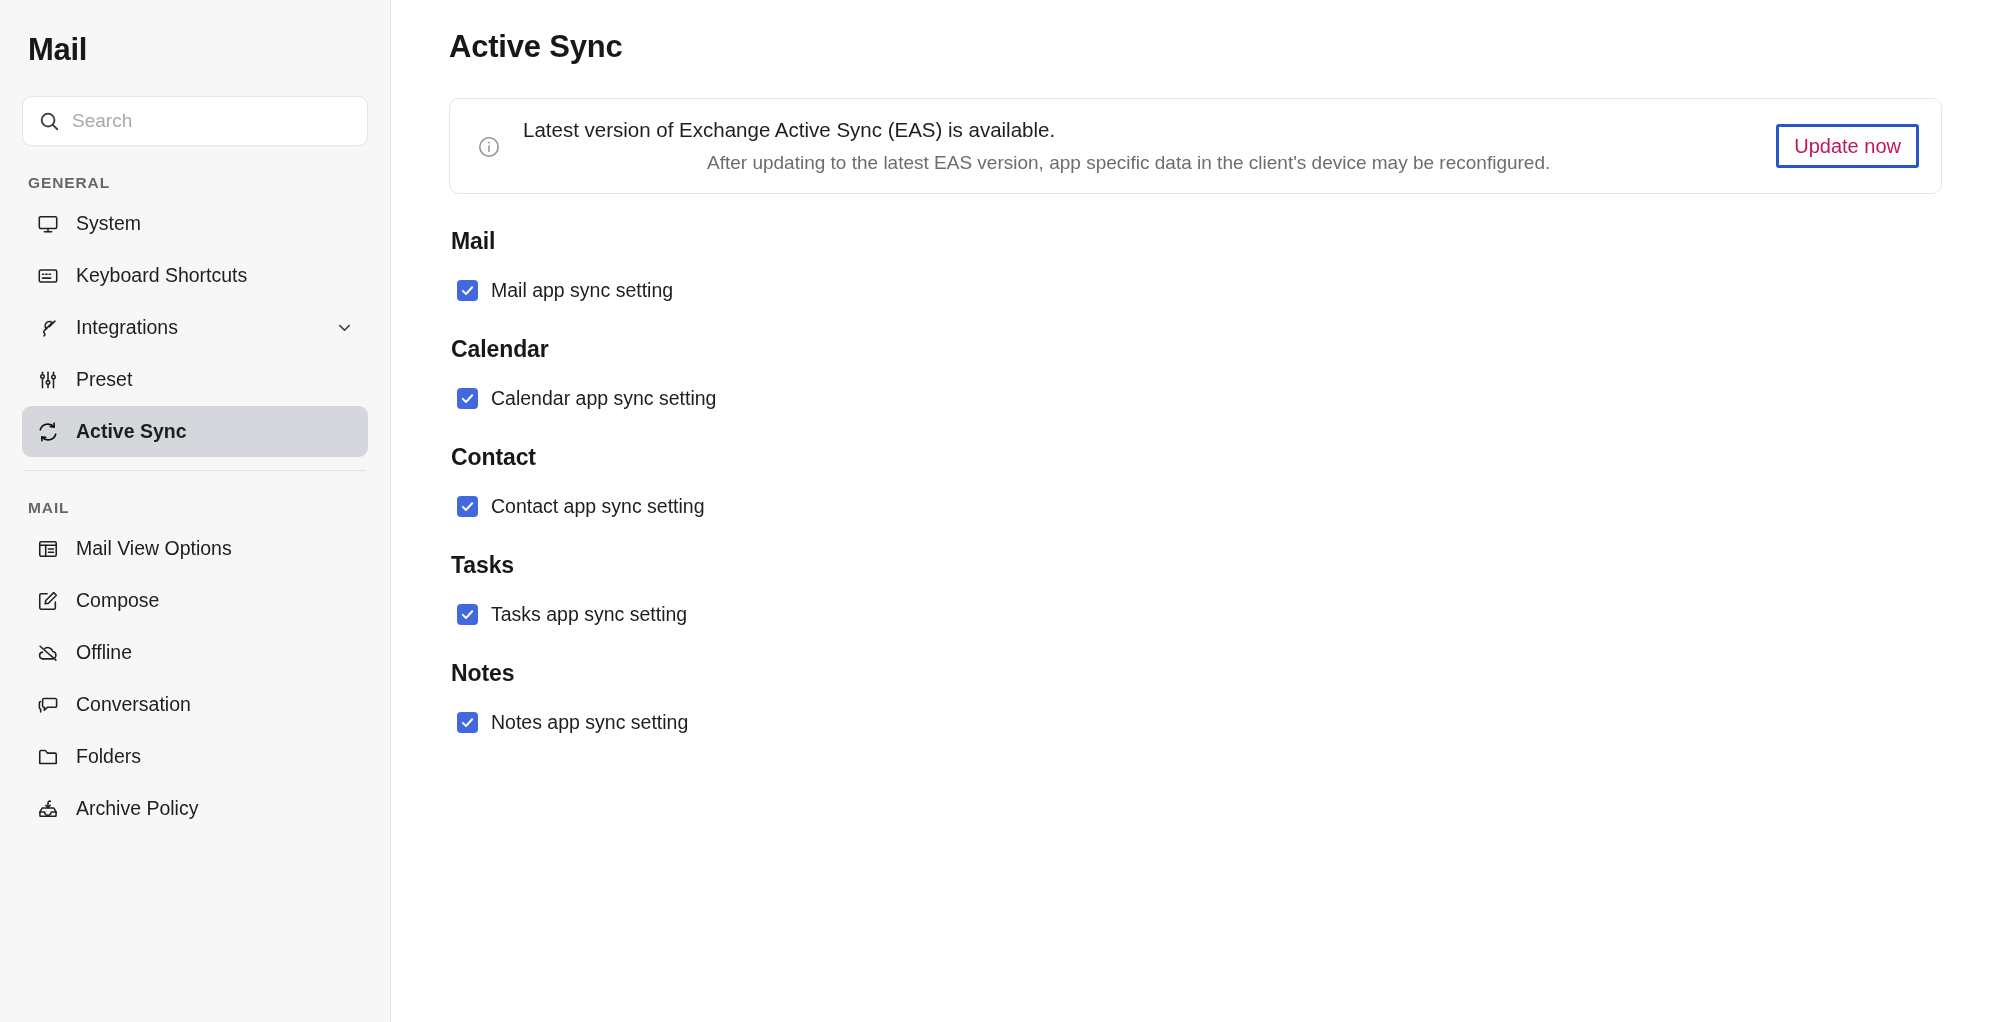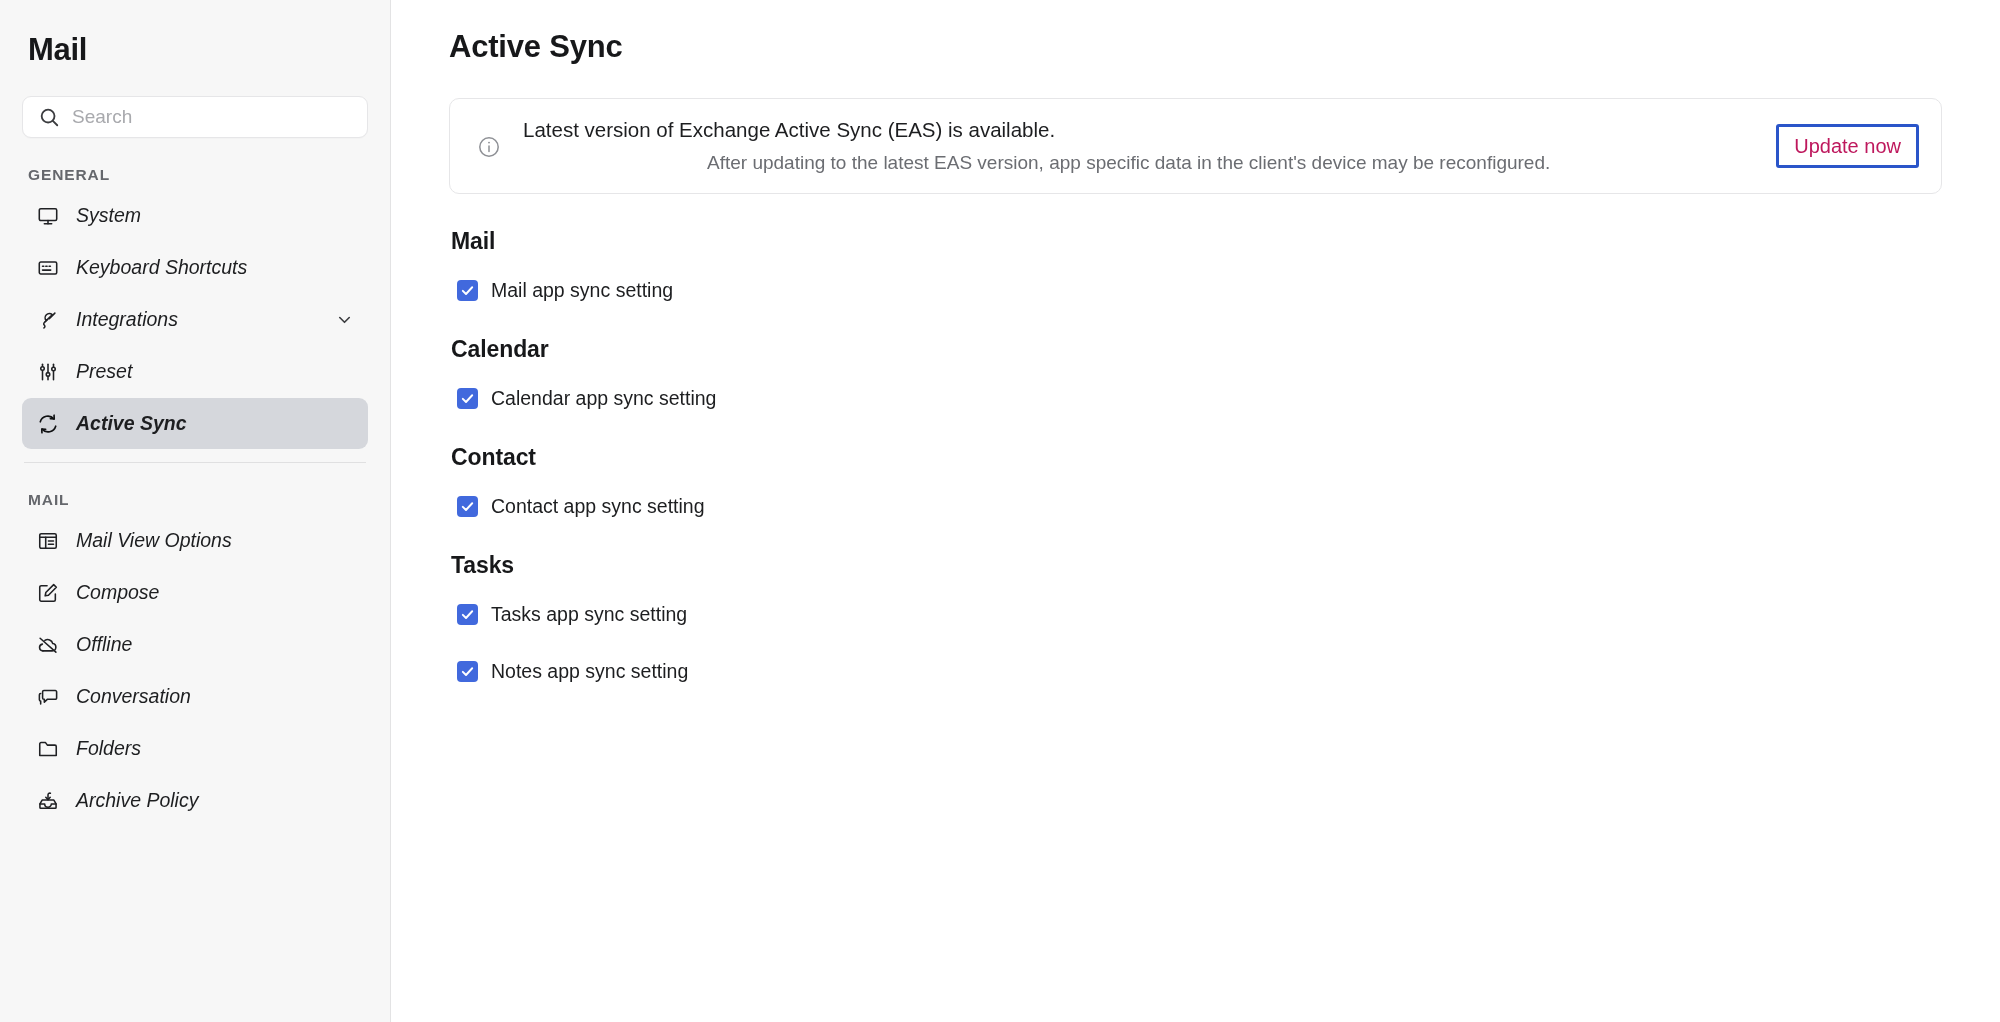--- a/index.html
+++ b/index.html
@@ -35,21 +35,21 @@
   .sidebar-title {
     font-size: 31px;
     font-weight: bold;
     color: #17181a;
     letter-spacing: -0.3px;
     margin: 32px 0 0 6px;
   }
 
   .search-box {
     margin-top: 28px;
-    height: 42px;
+    height: 50px;
     background: #ffffff;
     border: 1px solid #e6e6e8;
     border-radius: 9px;
     display: flex;
     align-items: center;
     padding: 0 15px;
     gap: 12px;
     box-shadow: 0 1px 1px rgba(0,0,0,0.02);
   }
   .search-icon { display:flex; align-items:center; flex: 0 0 auto; }
@@ -78,21 +78,20 @@
   .nav-item {
     display: flex;
     align-items: center;
     height: 51px;
     padding: 0 14px;
     border-radius: 9px;
     gap: 16px;
     cursor: pointer;
     margin-bottom: 1px;
     position: relative;
-    font-style: italic;
   }
   .nav-item .nav-icon {
     width: 24px;
     height: 24px;
     flex: 0 0 24px;
     display: flex;
     align-items: center;
     justify-content: center;
     color: #202124;
   }
@@ -437,20 +436,21 @@
         <span class="checkbox">
           <svg width="15" height="15" viewBox="0 0 24 24" fill="none" stroke="#ffffff" stroke-width="3.1" stroke-linecap="round" stroke-linejoin="round">
             <polyline points="4.5,12.6 9.6,17.6 19.5,6.8"></polyline>
           </svg>
         </span>
         <span class="check-label">Tasks app sync setting</span>
       </label>
     </section>
 
     <section class="group">
+      <h2 class="group-title">Notes</h2>
       <label class="check-row">
         <span class="checkbox">
           <svg width="15" height="15" viewBox="0 0 24 24" fill="none" stroke="#ffffff" stroke-width="3.1" stroke-linecap="round" stroke-linejoin="round">
             <polyline points="4.5,12.6 9.6,17.6 19.5,6.8"></polyline>
           </svg>
         </span>
         <span class="check-label">Notes app sync setting</span>
       </label>
     </section>
   </main>

